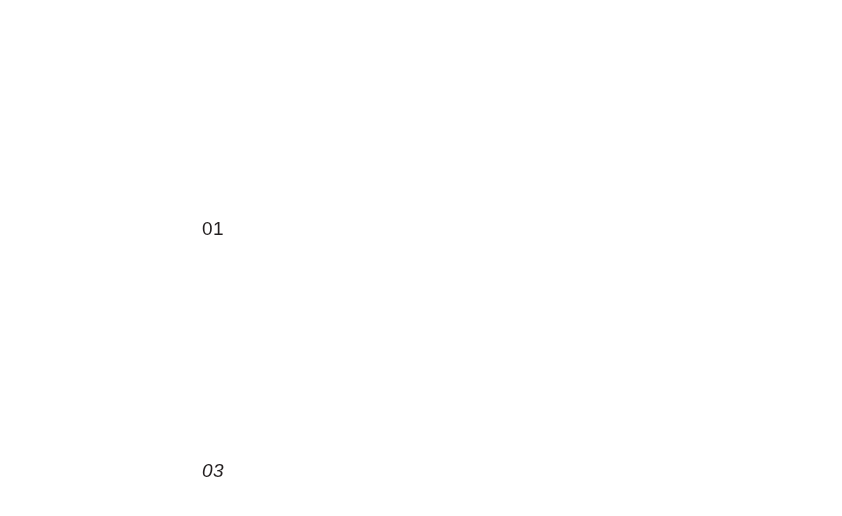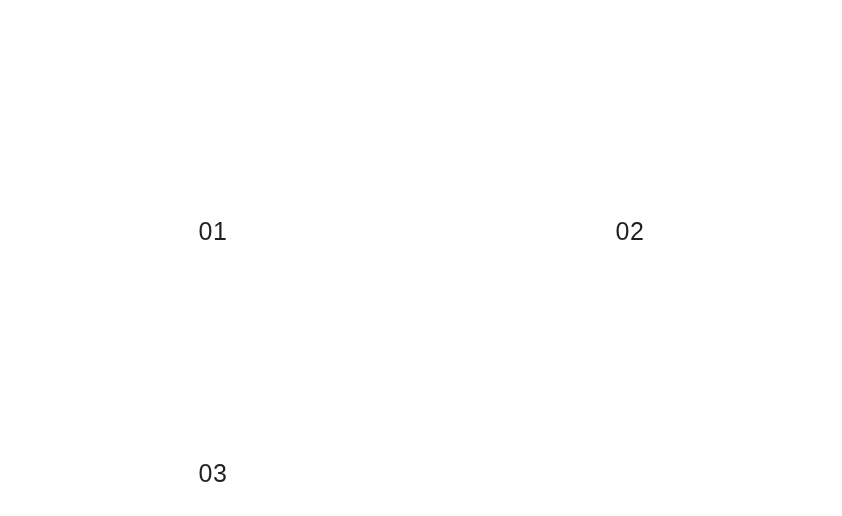--- a/index.html
+++ b/index.html
@@ -45,62 +45,54 @@
     height: 100%;
     background: #ffffff;
   }
 
   .group-label {
     position: absolute;
     left: 0;
     width: 100%;
     text-align: center;
     font-family: "Liberation Sans", sans-serif;
-    font-size: 25px;
+    font-size: 19px;
     font-weight: 400;
     color: #231f20;
     letter-spacing: 0.5px;
     line-height: 1;
     white-space: nowrap;
   }
 
   
   #group-01 { left: 26px;  top: 27px;  width: 374px; height: 181px; }
   #group-02 { left: 443px; top: 27px;  width: 374px; height: 181px; }
   
   #group-03 { left: 26px;  top: 268px; width: 374px; height: 182px; }
   #group-04 { left: 443px; top: 268px; width: 374px; height: 182px; }
 
   #group-01 .group-label,
   #group-02 .group-label { top: 192px; }
   #group-03 .group-label,
-  #group-04 .group-label { top: 193px; }
+  #group-04 .group-label { top: 193px; font-style: italic; }
 </style>
 </head>
 <body style="background: rgb(255, 255, 255);">
 
 <div id="palette-board" style="background: rgb(255, 255, 255);">
 
   <div class="palette-group" id="group-01" style="width: 374px;">
     <div class="swatch-pair" style="width: 374px;">
       <span class="swatch" style="background: rgb(208, 128, 138); width: 180px;"></span>
       <span class="swatch-gap" style="width: 14px;"></span>
       <span class="swatch" style="background: rgb(158, 73, 80); width: 180px;"></span>
     </div>
     <div class="group-label" style="color: rgb(35, 31, 32);">01</div>
   </div>
 
-  <div class="palette-group" id="group-02" style="width: 374px;">
-    <div class="swatch-pair" style="width: 374px;">
-      <span class="swatch" style="background: rgb(158, 122, 99); width: 180px;"></span>
-      <span class="swatch-gap" style="width: 14px;"></span>
-      <span class="swatch" style="background: rgb(107, 83, 68); width: 180px;"></span>
-    </div>
-    <div class="group-label" style="color: rgb(35, 31, 32);">02</div>
-  </div>
 
   <div class="palette-group" id="group-03" style="width: 374px;">
     <div class="swatch-pair" style="width: 374px;">
       <span class="swatch" style="background: rgb(192, 103, 75); width: 180px;"></span>
       <span class="swatch-gap" style="width: 14px;"></span>
       <span class="swatch" style="background: rgb(220, 88, 71); width: 180px;"></span>
     </div>
     <div class="group-label" style="color: rgb(35, 31, 32);">03</div>
   </div>
 

